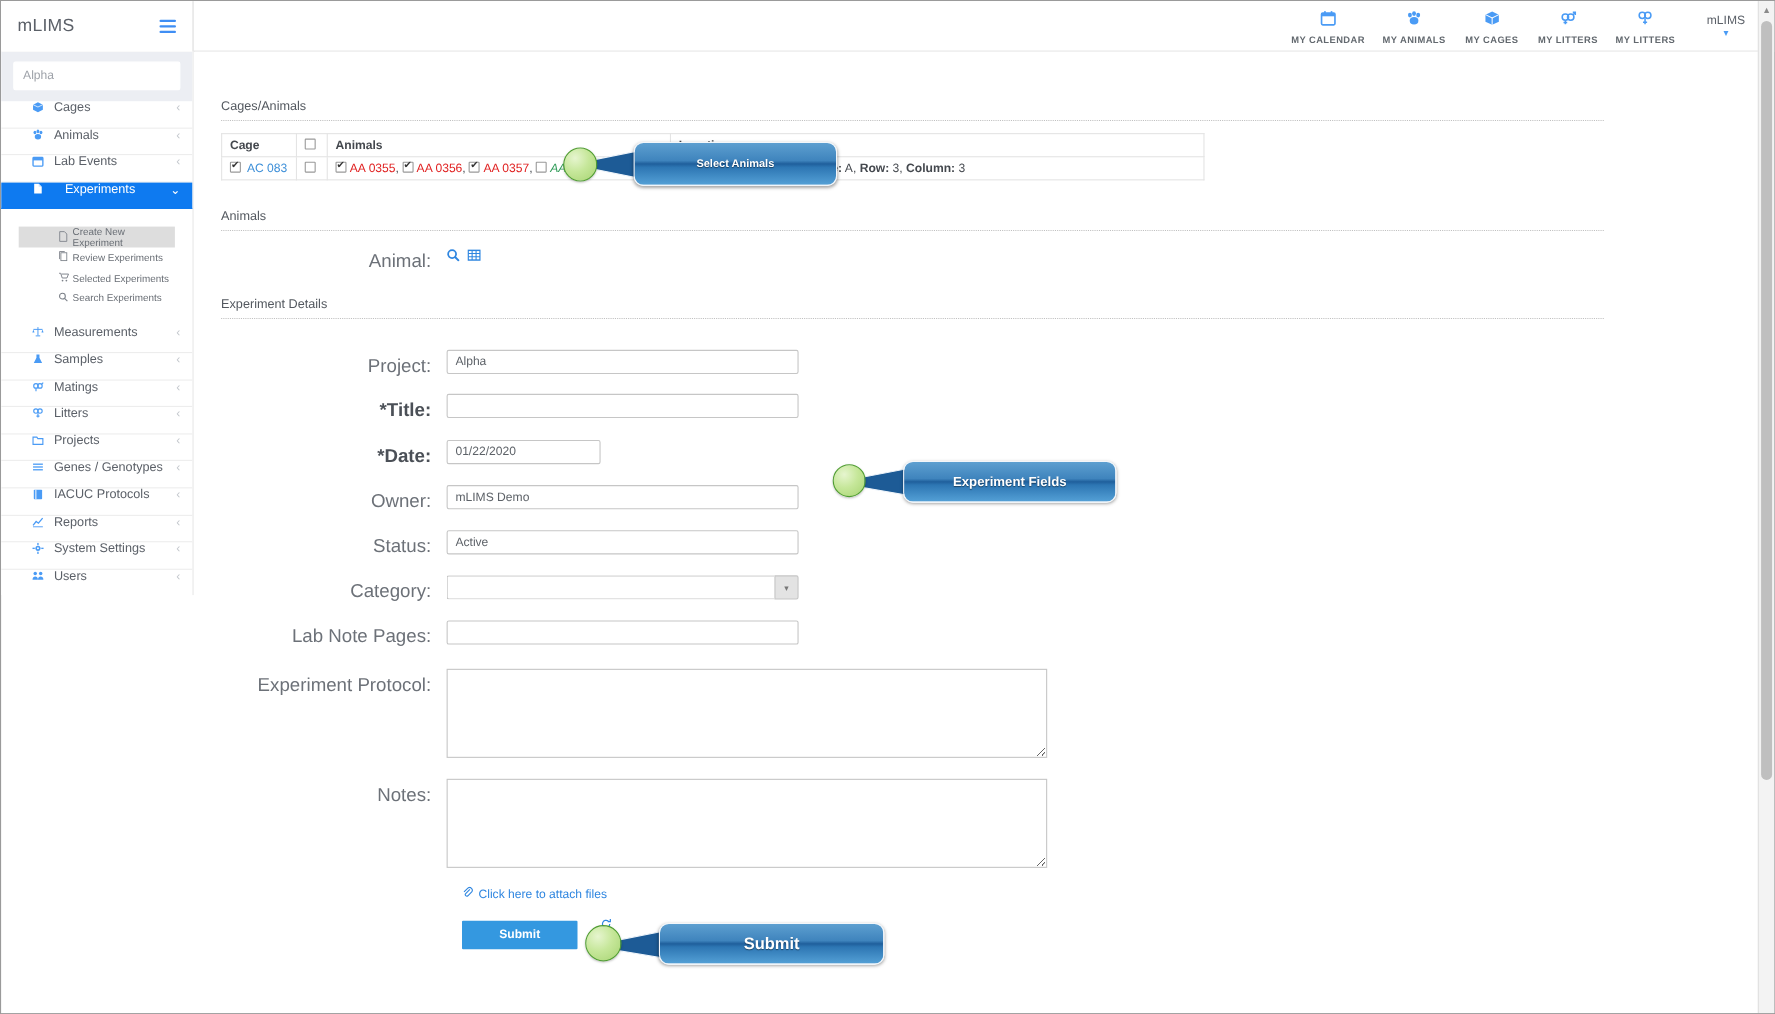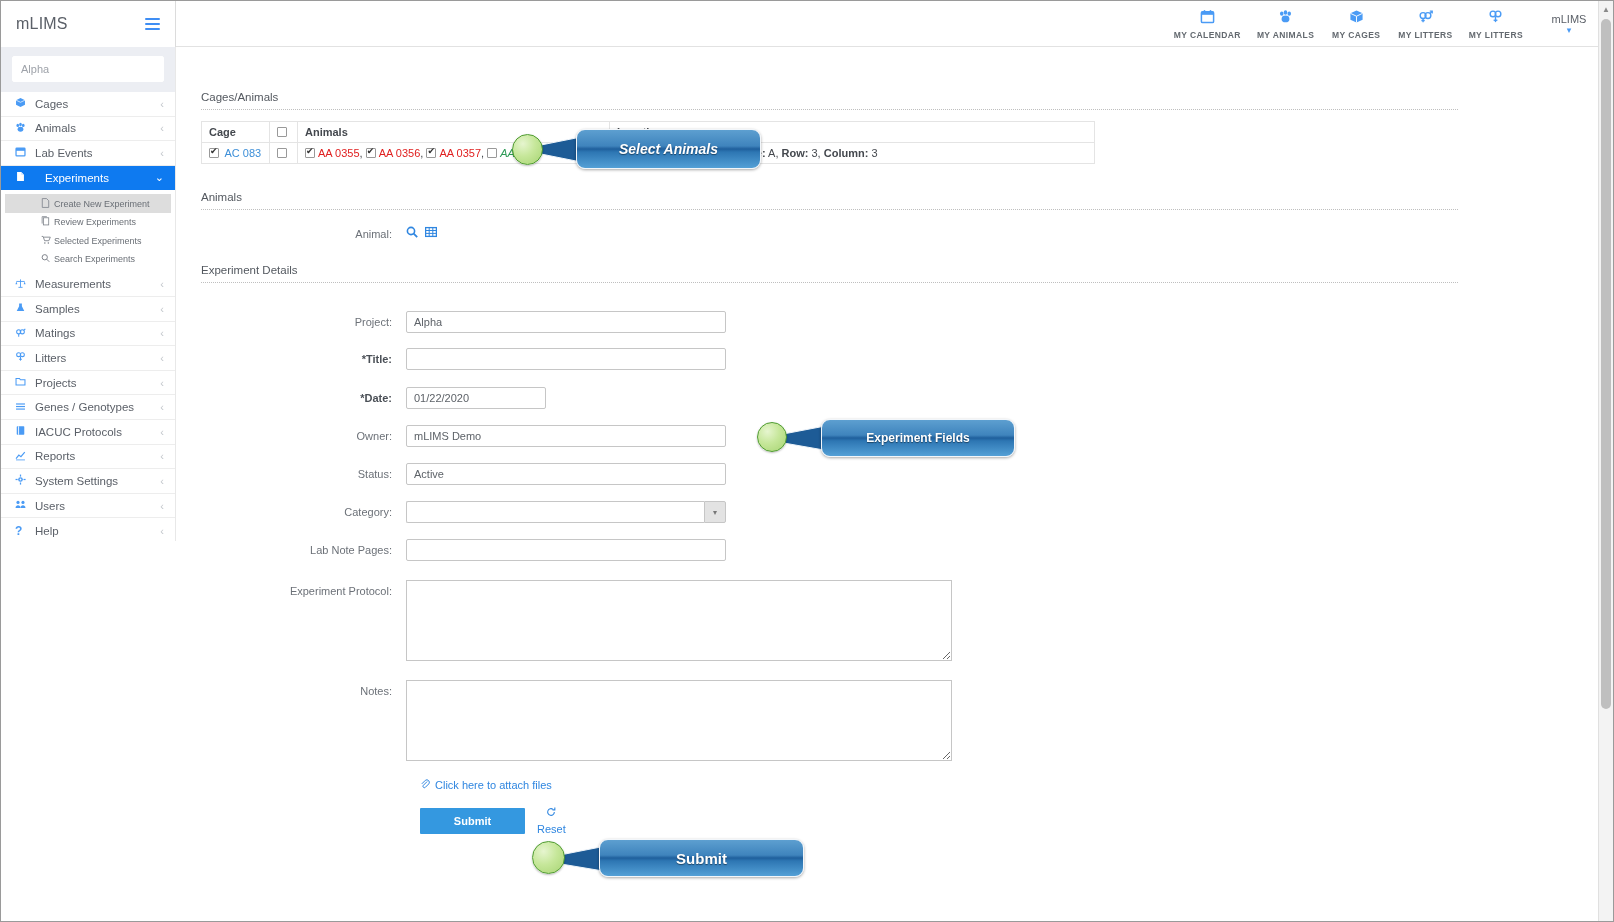--- a/index.html
+++ b/index.html
@@ -76,40 +76,40 @@
   #side-search {
     width: 100%; height: 26px;
     border: 1px solid #ffffff; background: #fff; border-radius: 2px;
     font-size: 11px; color: #8d9198; padding: 0 8px;
     font-family: "Liberation Sans", sans-serif;
     outline: none;
   }
   #side-search::placeholder { color: #9ea2a9; }
   .nav-list { list-style: none; margin: 0; padding: 0; }
   .nav-item {
-    display: flex; align-items: center;
-    height: 24.6px; padding: 0 11px 0 14px;
+    display: flex; 
+    height: 24.6px; padding: 0 11px 0 28px;
     border-bottom: 1px solid #ededed;
     cursor: pointer; position: relative;
   }
   .nav-item .nav-icon {
     width: 20px; min-width: 20px; font-size: 11px; color: #4a9bf5;
     text-align: left; line-height: 1;
   }
   .nav-item .nav-label {
     flex: 1; font-size: 11.5px; color: #5b6068;
   }
   .nav-item .nav-arrow { font-size: 11px; color: #c3c7cc; }
   .nav-item.active {
     background: #0e7af0; border-bottom-color: #0e7af0; gap: 10px;
   }
   .nav-item.active .nav-icon { color: #ffffff; }
   .nav-item.active .nav-label { color: #ffffff; font-weight: normal; }
   .nav-item.active .nav-arrow { color: #ffffff; }
-  .subnav { list-style: none; margin: 4px; padding: 0; background: #ffffff; }
+  .subnav { list-style: none; margin: 16px; padding: 0; background: #ffffff; }
   .subnav-item {
     display: flex; align-items: center;
     height: 18.5px; padding-left: 36px;
     font-size: 9px; color: #6a6f76; cursor: pointer;
   }
   .subnav-item.sel { background: #dddddd; }
   .subnav-item .sub-icon {
     width: 13px; min-width: 13px; color: #7b8088; font-size: 9px; line-height: 1;
   }
 
@@ -154,21 +154,21 @@
   .cb.on::after {
     content: "✔"; position: absolute; left: 0px; top: -3px;
     font-size: 9px; color: #333; line-height: 10px;
   }
   .loc-strong { font-weight: bold; }
 
   
   .form-row { display: flex; align-items: flex-start; margin-bottom: 0; }
   .form-label {
     width: 205px; min-width: 205px; text-align: right;
-    font-size: 11px; color: #6c7views; color: #6c7178;
+    font-size: 17px; color: #6c7views; color: #6c7178;
     padding-right: 14px; padding-top: 5px;
   }
   .form-label.req { font-weight: bold; color: #4b5057; }
   .tinput {
     border: 1px solid #c6c6c6; background: #fff; border-radius: 2px;
     height: 22px; font-size: 11px; color: #5d6268;
     padding: 0 7px; font-family: "Liberation Sans", sans-serif;
     outline: none;
   }
   .w320 { width: 320px; }
@@ -701,21 +701,21 @@
   <div id="vscroll">
     <div id="vscroll-up">▲</div>
     <div id="vscroll-thumb"></div>
   </div>
 
   <div class="callout" style="left:505px;top:128px;width:255px;height:45px;">
     <svg width="255" height="45" style="position:absolute;left:0;top:0;">
       <polygon points="30,17 90,5 90,36 30,24" fill="#1d5b96" stroke="#eef4fa" stroke-width="1"></polygon>
     </svg>
     <div class="callout-dot" style="left:6px;top:5px;width:31px;height:31px;"></div>
-    <div class="callout-bubble" style="position:absolute;left:70px;top:0;width:185px;height:40px;font-size:14px;font-style:italic;">Select Animals</div>
+    <div class="callout-bubble" style="position:absolute;left:70px;top:0;width:185px;height:40px;font-size:10px;">Select Animals</div>
   </div>
 
   <div class="callout" style="left:752px;top:418px;width:262px;height:42px;">
     <svg width="262" height="42" style="position:absolute;left:0;top:0;">
       <polygon points="25,16 88,4 88,34 25,23" fill="#1d5b96" stroke="#eef4fa" stroke-width="1"></polygon>
     </svg>
     <div class="callout-dot" style="left:4px;top:3px;width:30px;height:30px;"></div>
     <div class="callout-bubble" style="position:absolute;left:68px;top:0;width:194px;height:38px;font-size:12px;">Experiment Fields</div>
   </div>
 

